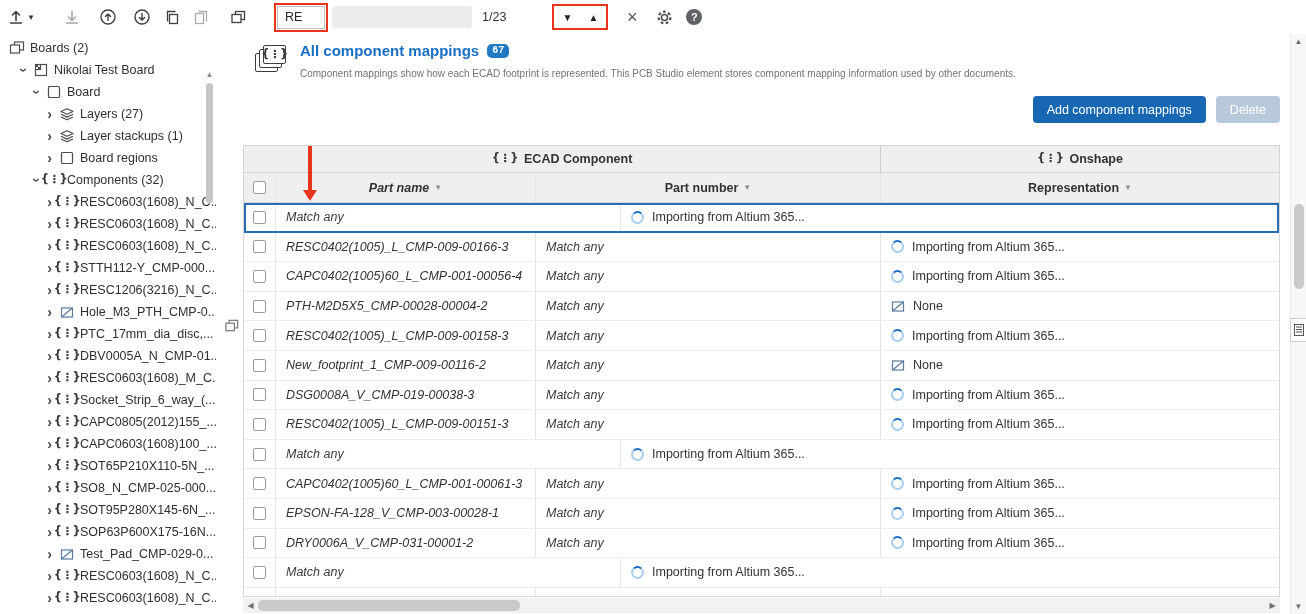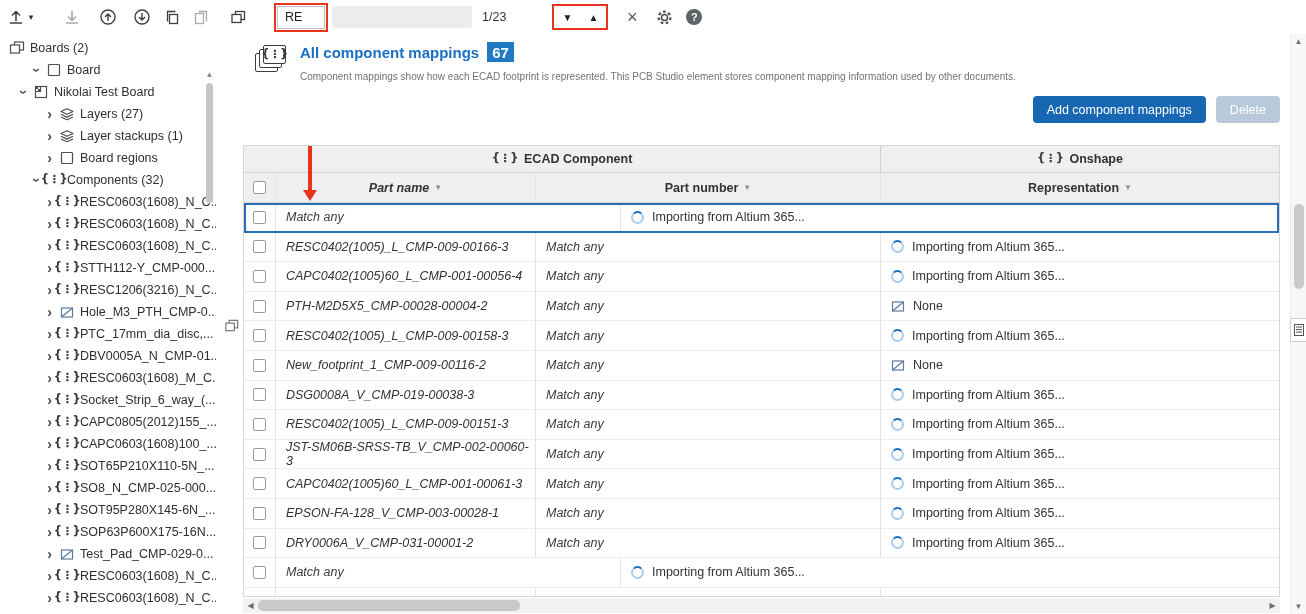--- a/index.html
+++ b/index.html
@@ -39,21 +39,21 @@
 
   
   .main{position:absolute;top:34px;left:216px;right:16px;bottom:0;background:#fff;overflow:hidden;}
   .header-block{position:absolute;left:39px;top:8px;display:flex;gap:11px;}
   .big-icon{position:relative;width:34px;height:30px;margin-top:2px;}
   .sheet{position:absolute;width:23px;height:19px;border:1.4px solid #3c3c3c;background:#fff;border-radius:2px;}
   .s1{left:0;top:9px}.s2{left:4px;top:5px}
   .s3{left:8px;top:1px;display:flex;align-items:center;justify-content:center;}
   .title-row{display:flex;align-items:center;gap:8px;}
   .page-title{color:var(--title-blue);font-weight:bold;font-size:15px;cursor:pointer;}
-  .badge{background:var(--badge-blue);color:#fff;font-size:15px;font-weight:bold;padding:1.5px 5px;border-radius:0;}
+  .badge{background:var(--badge-blue);color:#fff;font-size:10px;font-weight:bold;padding:1.5px 5px;border-radius:5px;font-family:Liberation Mono, monospace;}
   .description{margin-top:7px;width:812px;font-size:10px;line-height:1.55;color:#737373;}
   .actions{position:absolute;top:62px;right:10px;display:flex;gap:10px;}
   .btn{height:27px;border:none;border-radius:4px;padding:0 14px;font:12.5px "Liberation Sans",sans-serif;color:#fff;cursor:pointer;}
   .btn.primary{background:var(--accent-blue);}
   .btn.disabled{background:var(--delete-disabled);cursor:default;}
 
   .table{position:absolute;left:27px;right:10px;top:111px;height:452px;border:1px solid #d6d6d6;overflow:hidden;background:#fff;}
   .g-row,.h-row{display:flex;background:#efefef;border-bottom:1px solid #d6d6d6;align-items:stretch;}
   .g-row{height:27px;}.h-row{height:30px;}
   .gcell{display:flex;align-items:center;justify-content:center;gap:6px;font-weight:bold;font-size:12.5px;}
@@ -157,40 +157,40 @@
       <div class="tree-row" style="padding-left: 4px;">
         <span class="chev none"></span>
         <span class="ti">
           <svg width="16" height="16" viewBox="0 0 16 16" fill="none" stroke="#4d4d4d" stroke-width="1.2">
             <rect x="5.5" y="2" width="9" height="8"></rect>
             <rect x="1.5" y="5" width="9" height="8" fill="#fff"></rect>
           </svg>
         </span>
         <span class="tree-label">Boards (2)</span>
       </div>
-      <div class="tree-row" style="padding-left: 30px;">
-        <span class="chev down">›</span>
-        <span class="ti">
-          <svg width="16" height="16" viewBox="0 0 16 16" fill="none" stroke="#4d4d4d" stroke-width="1.2">
-            <rect x="2.5" y="2.5" width="11" height="11" rx="1"></rect>
-          </svg>
-        </span>
-        <span class="tree-label">Board</span>
-      </div>
       <div class="tree-row" style="padding-left: 17px;">
         <span class="chev down">›</span>
         <span class="ti">
           <svg width="16" height="16" viewBox="0 0 16 16" fill="none" stroke="#4d4d4d" stroke-width="1.2">
             <rect x="2.5" y="2.5" width="11" height="11"></rect>
             <path d="M2.5 7.5h5v-5"></path>
             <rect x="2.5" y="2.5" width="2.5" height="2.5" fill="#4d4d4d" stroke="none"></rect>
             <rect x="5" y="5" width="2.5" height="2.5" fill="#4d4d4d" stroke="none"></rect>
           </svg>
         </span>
         <span class="tree-label">Nikolai Test Board</span>
+      </div>
+      <div class="tree-row" style="padding-left: 30px;">
+        <span class="chev down">›</span>
+        <span class="ti">
+          <svg width="16" height="16" viewBox="0 0 16 16" fill="none" stroke="#4d4d4d" stroke-width="1.2">
+            <rect x="2.5" y="2.5" width="11" height="11" rx="1"></rect>
+          </svg>
+        </span>
+        <span class="tree-label">Board</span>
       </div>
       <div class="tree-row" style="padding-left: 43px;">
         <span class="chev">›</span>
         <span class="ti">
           <svg width="16" height="16" viewBox="0 0 16 16" fill="none" stroke="#4d4d4d" stroke-width="1.2" stroke-linejoin="round">
             <path d="M2 5.5L8 2.7l6 2.8L8 8.3z"></path>
             <path d="M2 8.3l6 2.8 6-2.8"></path>
             <path d="M2 11l6 2.8 6-2.8"></path>
           </svg>
         </span>
@@ -515,21 +515,20 @@
           <div class="c2 italic">Match any</div>
           <div class="c3">
             <span class="spinner"></span>
             <span>Importing from Altium 365...</span>
           </div>
         </div>
         <div class="trow">
           <div class="c0">
             <span class="cbx"></span>
           </div>
-          <div class="c1">JST-SM06B-SRSS-TB_V_CMP-002-00060-3</div>
           <div class="c2 italic">Match any</div>
           <div class="c3">
             <span class="spinner"></span>
             <span>Importing from Altium 365...</span>
           </div>
         </div>
         <div class="trow">
           <div class="c0">
             <span class="cbx"></span>
           </div>

